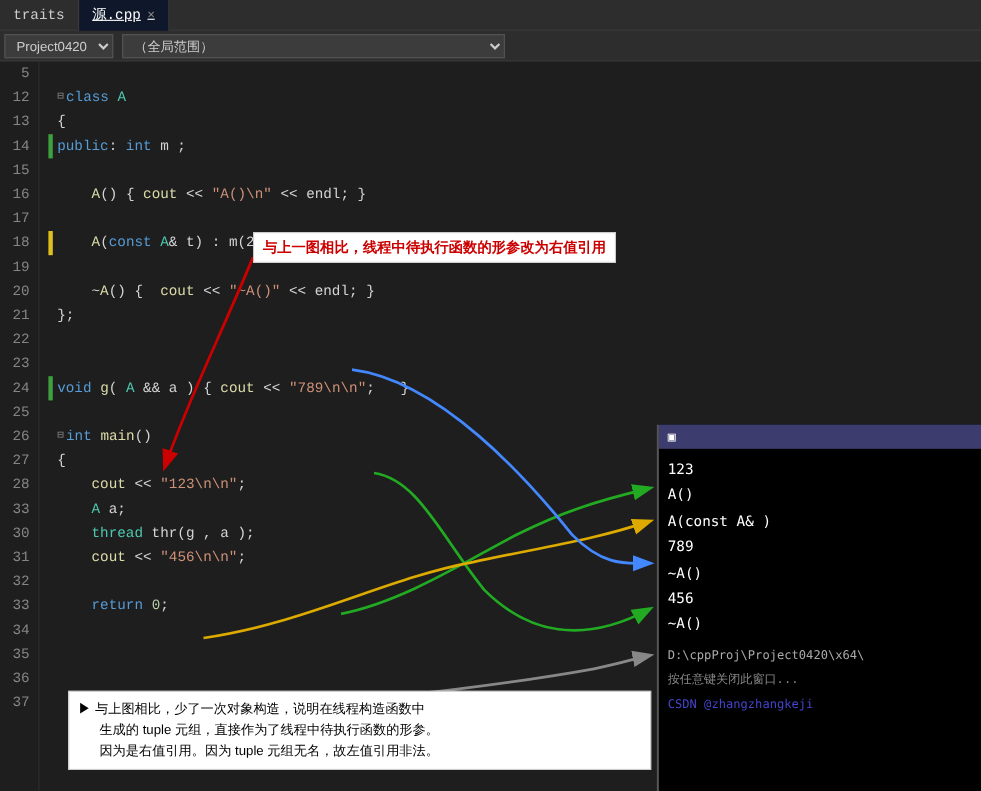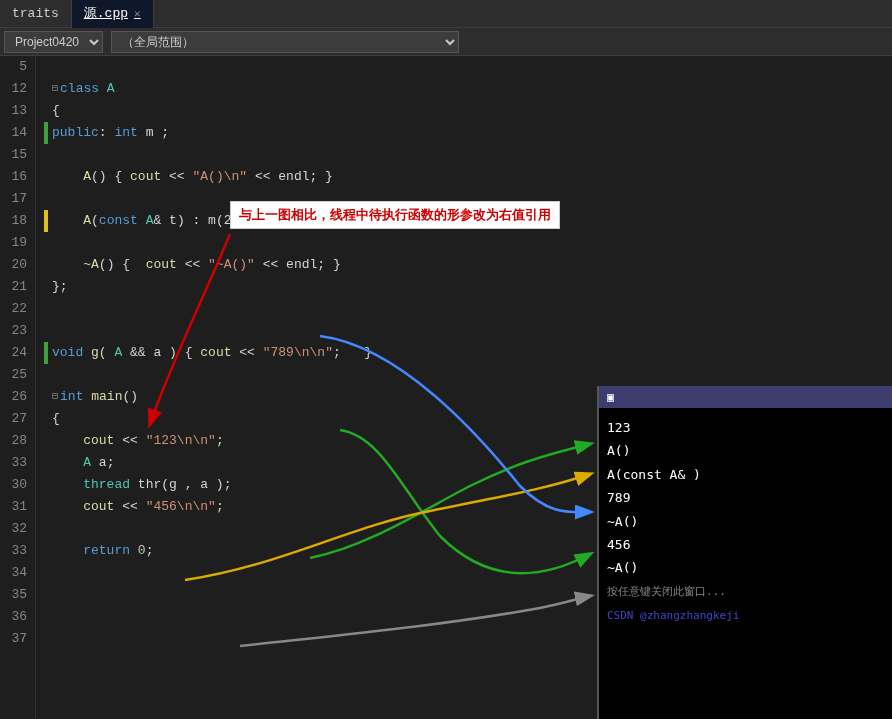--- a/index.html
+++ b/index.html
@@ -395,37 +395,52 @@
 
       <path d="M340,374 C380,380 400,430 440,480 C480,520 530,530 590,498" stroke="#22aa22" stroke-width="2.5" fill="none" marker-end="url(#arrowGreen)"></path>
 
       <path d="M185,524 C280,510 350,470 430,455 C490,442 540,435 590,418" stroke="#ddaa00" stroke-width="2.5" fill="none" marker-end="url(#arrowYellow)"></path>
 
       <path d="M320,280 C400,290 480,380 520,430 C550,460 570,456 590,456" stroke="#4488ff" stroke-width="2.5" fill="none" marker-end="url(#arrowBlue)"></path>
 
       <path d="M240,590 C330,580 440,570 540,552 C565,547 580,542 590,540" stroke="#888" stroke-width="2.5" fill="none" marker-end="url(#arrowGray)"></path>
     </svg>
 
-    <div class="annotation-box" style="left: 230px; top: 145px;">
+    <div class="annotation-box" style="left: 230px; top: 155px;">
       <span>与上一图相比，线程中待执行函数的形参改为右值引用</span>
     </div>
 
+    <div class="bottom-annotation" style="left: 62px; top: 572px; width: 530px;">
+      <div>
+        <span>▶ </span>
+        <span>与上图相比，少了一次对象构造，说明在线程构造函数中</span>
+      </div>
+      <div>
+        <span style="display:inline-block; width:16px;"></span>
+        <span>生成的 tuple 元组，直接作为了线程中待执行函数的形参。</span>
+      </div>
+      <div>
+        <span style="display:inline-block; width:16px;"></span>
+        <span>因为是右值引用。因为 tuple 元组无名，故左值引用非法。</span>
+      </div>
+    </div>
 
     <div class="console-panel" style="top: 330px; height: 389px;">
       <div class="console-titlebar">
         <span>▣</span>
       </div>
       <div class="console-body">
         <div>123</div>
         <div>A()</div>
         <div>A(const A&amp; )</div>
         <div>789</div>
         <div>~A()</div>
         <div>456</div>
         <div>~A()</div>
+        <div class="console-path">D:\cppProj\Project0420\x64\</div>
         <div class="console-close">按任意键关闭此窗口...</div>
         <div class="console-footer">CSDN @zhangzhangkeji</div>
       </div>
     </div>
 
   </div>
 
 </div>
 
 </body></html>

